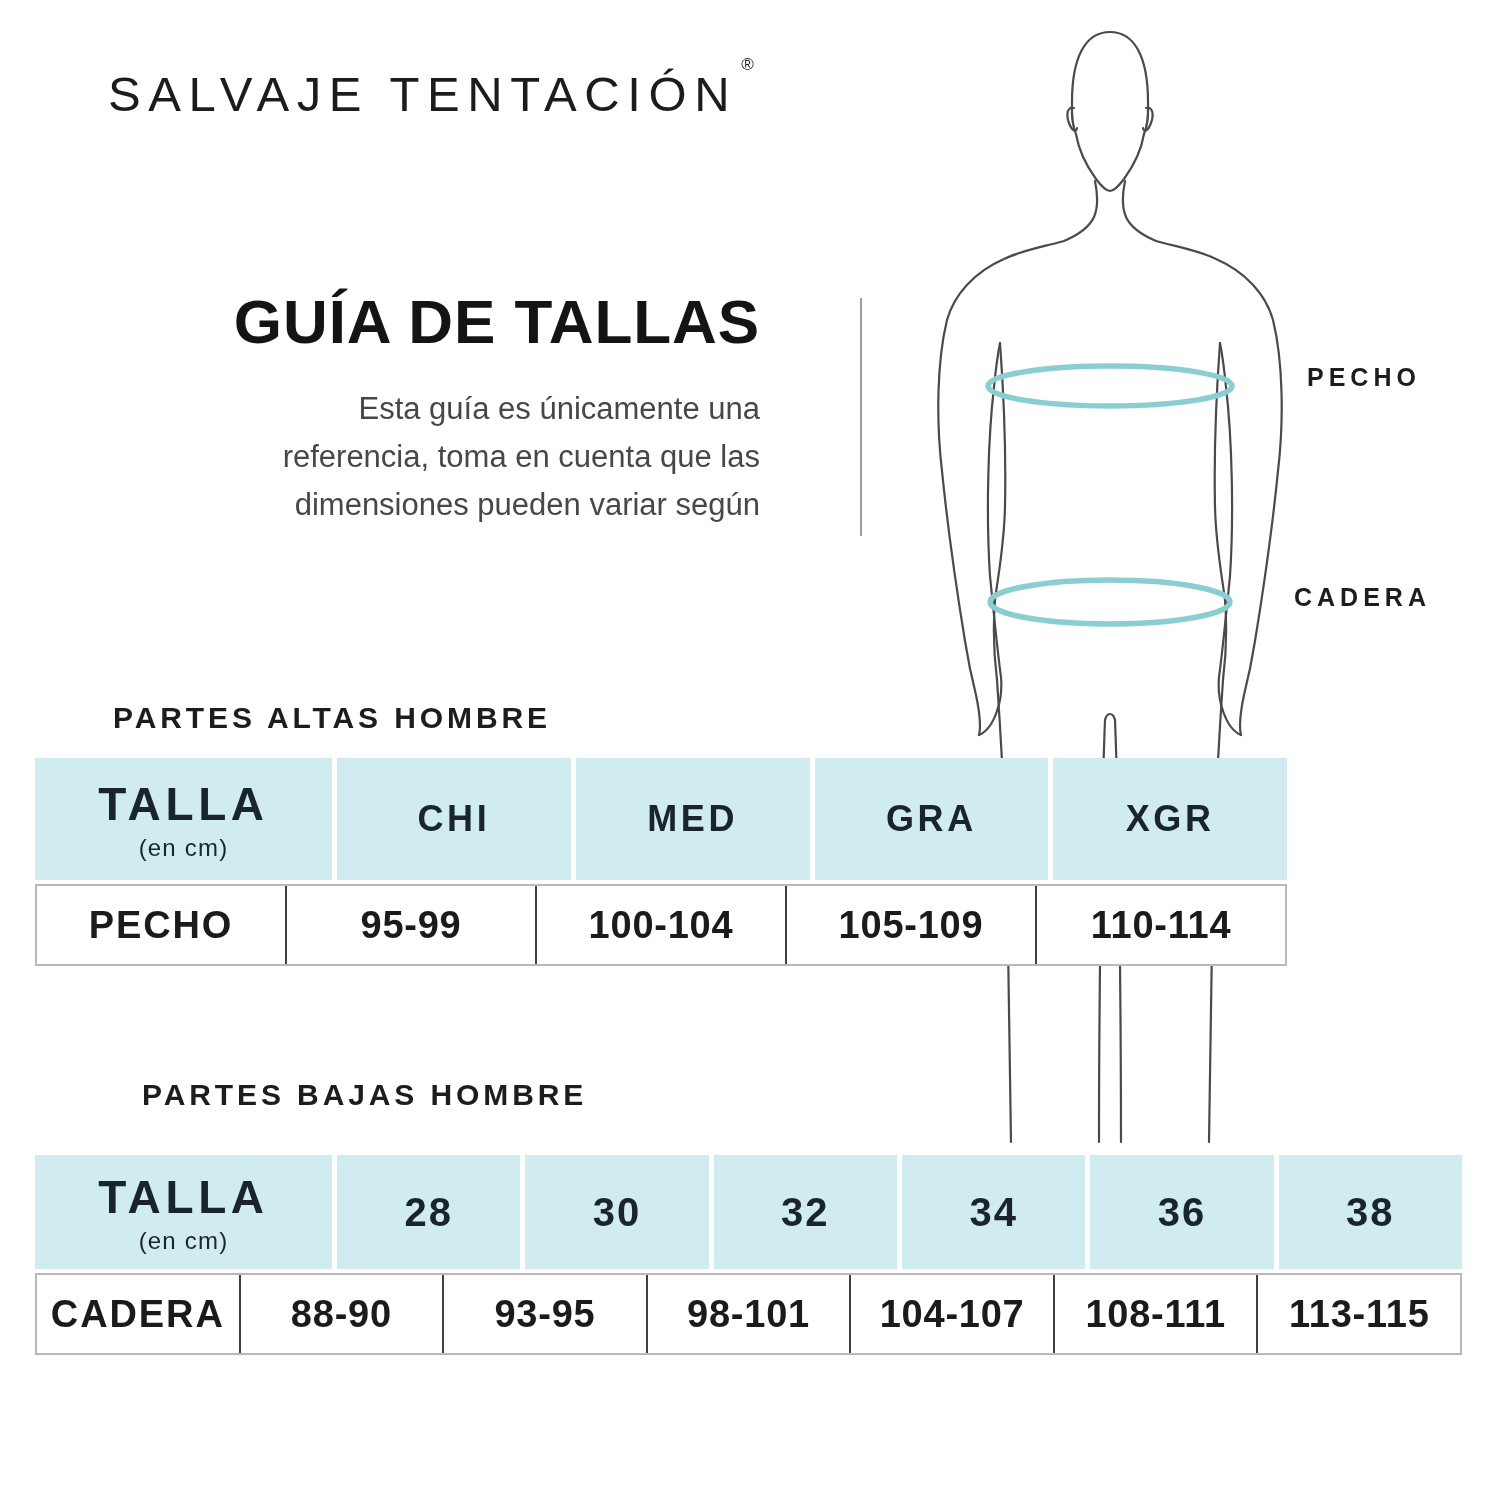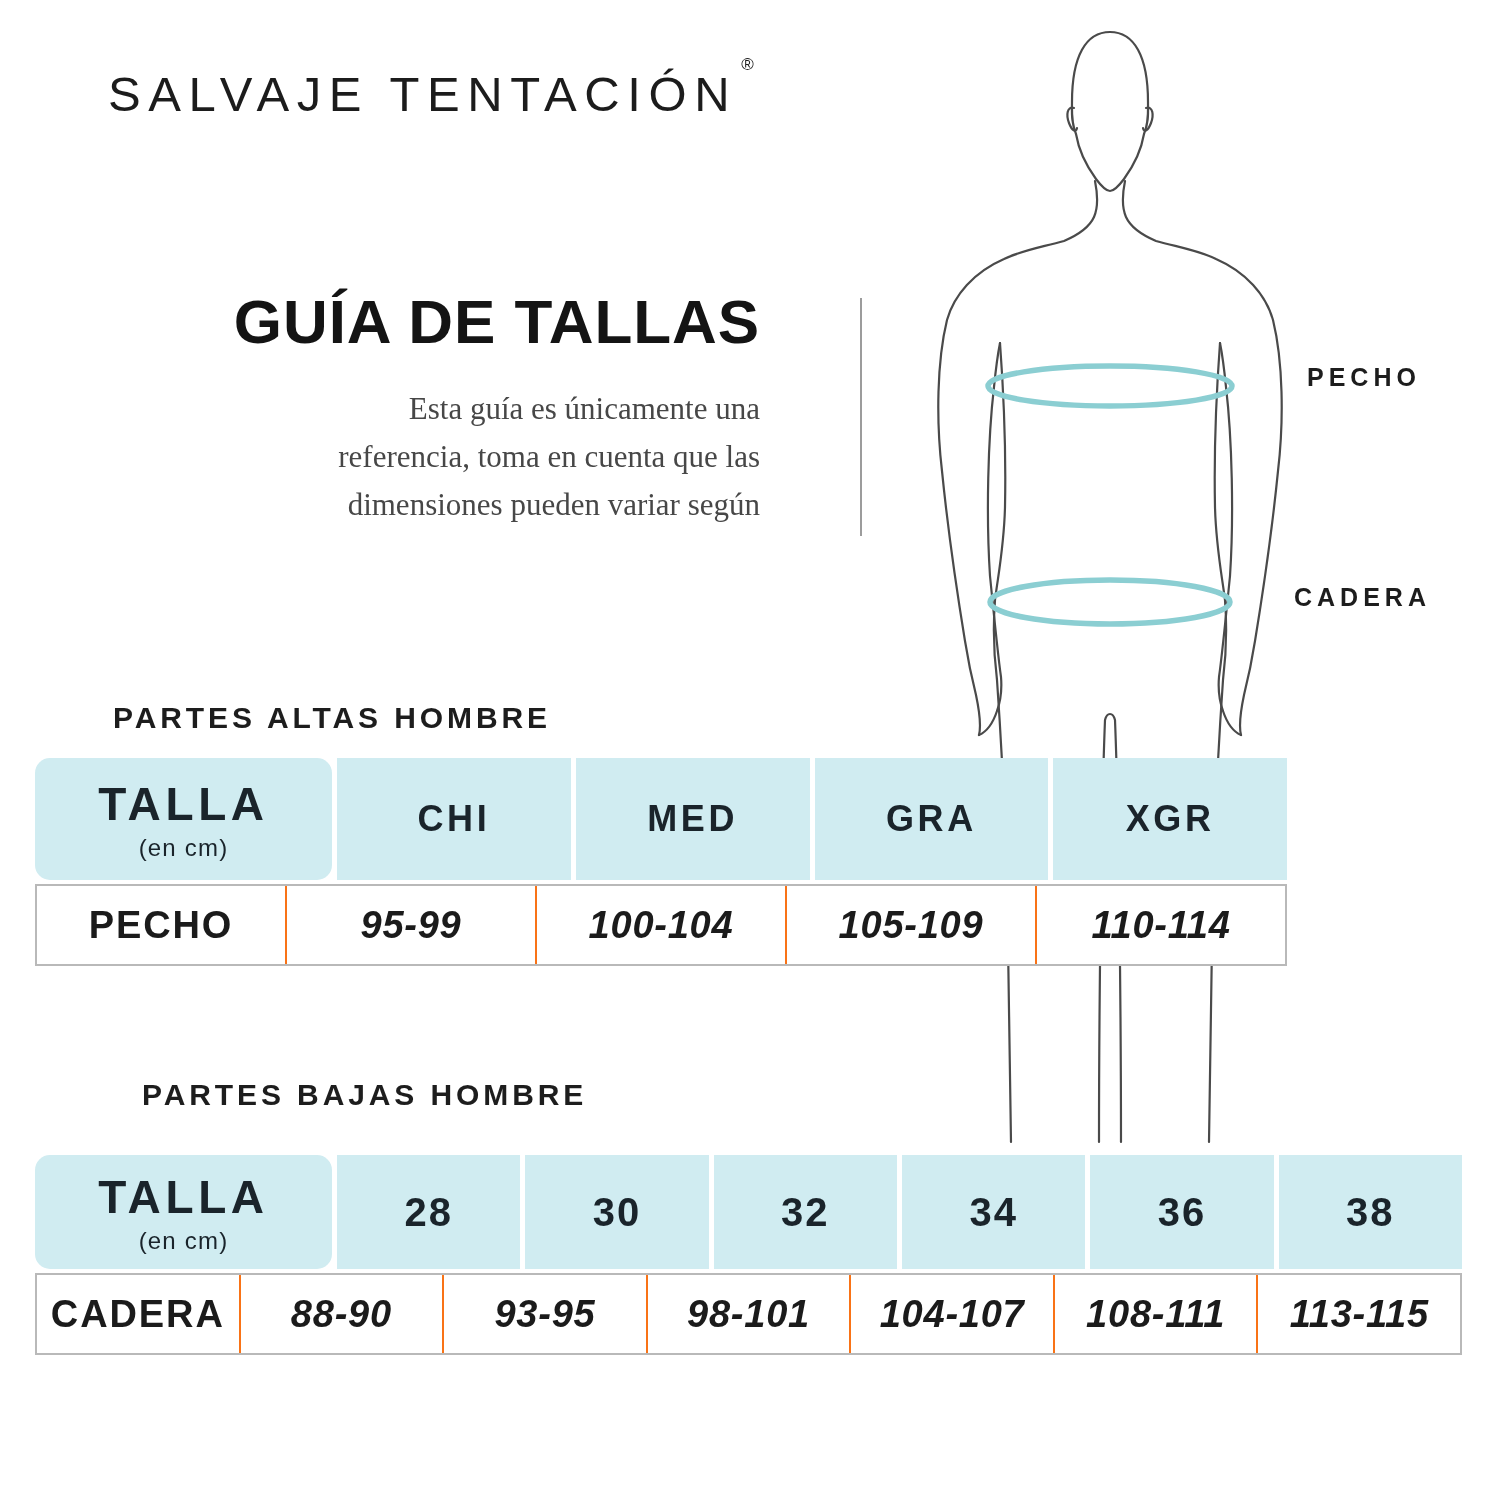--- a/index.html
+++ b/index.html
@@ -7,21 +7,21 @@
         font-family:"Liberation Sans",sans-serif;color:#1a1a1a;}
 
   
   .brand{position:absolute;left:108px;top:66px;font-size:49px;font-weight:400;
          letter-spacing:.155em;color:#1c1c1c;white-space:nowrap;}
   .reg{font-size:17px;position:relative;top:-24px;margin-left:4px;letter-spacing:0;}
 
   
   .intro{position:absolute;left:80px;top:286px;width:680px;text-align:right;}
   .title{margin:0 0 28px 0;font-size:62px;font-weight:700;letter-spacing:.015em;color:#141414;}
-  .desc{margin:0;font-size:31px;line-height:48px;color:#474747;font-family:Liberation Serif, serif;}
+  .desc{margin:0;font-size:31px;line-height:48px;color:#474747;}
   .desc .dline{display:block;}
 
   .divider{position:absolute;left:860px;top:298px;width:2px;height:238px;background:#9c9c9c;}
 
   
   .figure{position:absolute;left:880px;top:18px;}
   .measure-label{position:absolute;font-size:25px;font-weight:700;letter-spacing:.2em;color:#1d1d1d;white-space:nowrap;}
   .pecho{left:1307px;top:363px;}
   .cadera{left:1294px;top:583px;}
 
@@ -33,29 +33,29 @@
 
   
   .tbl{position:absolute;left:35px;background:#fff;}
   .t1{top:758px;width:1252px;}
   .t2{top:1155px;width:1427px;}
   .hrow{display:flex;gap:5px;}
   .t1 .hrow{height:122px;}
   .t2 .hrow{height:114px;}
   .hcell{background:#d0ecf1;flex:1;display:flex;flex-direction:column;
          align-items:center;justify-content:center;color:#1a242b;}
-  .label-col{flex:0 0 297px;border-radius:15px;}
+  .label-col{flex:0 0 297px;}
   .talla{font-size:46px;font-weight:700;letter-spacing:.1em;}
   .encm{font-size:24px;font-weight:400;letter-spacing:.05em;margin-top:3px;}
   .hcell.size-col{font-size:36px;font-weight:700;letter-spacing:.1em;}
   .t2 .hcell.size-col{font-size:40px;letter-spacing:.05em;}
   .drow{display:flex;height:78px;border:2px solid #b9b9b9;margin-top:4px;background:#fff;}
   .dcell{flex:1;display:flex;align-items:center;justify-content:center;
          font-size:38px;color:#1b1b1b;}
-  .dcell+.dcell{border-left:2px solid #f97316;font-style:italic;}
+  .dcell+.dcell{border-left:2px solid #404040;}
   .dcell.rlabel{font-weight:700;letter-spacing:.05em;}
   .dcell.val{font-weight:600;letter-spacing:.02em;}
 </style>
 </head>
 <body>
 
 <div class="page">
 
   <div class="brand">
     <span>SALVAJE TENTACIÓN</span><sup class="reg">®</sup>

